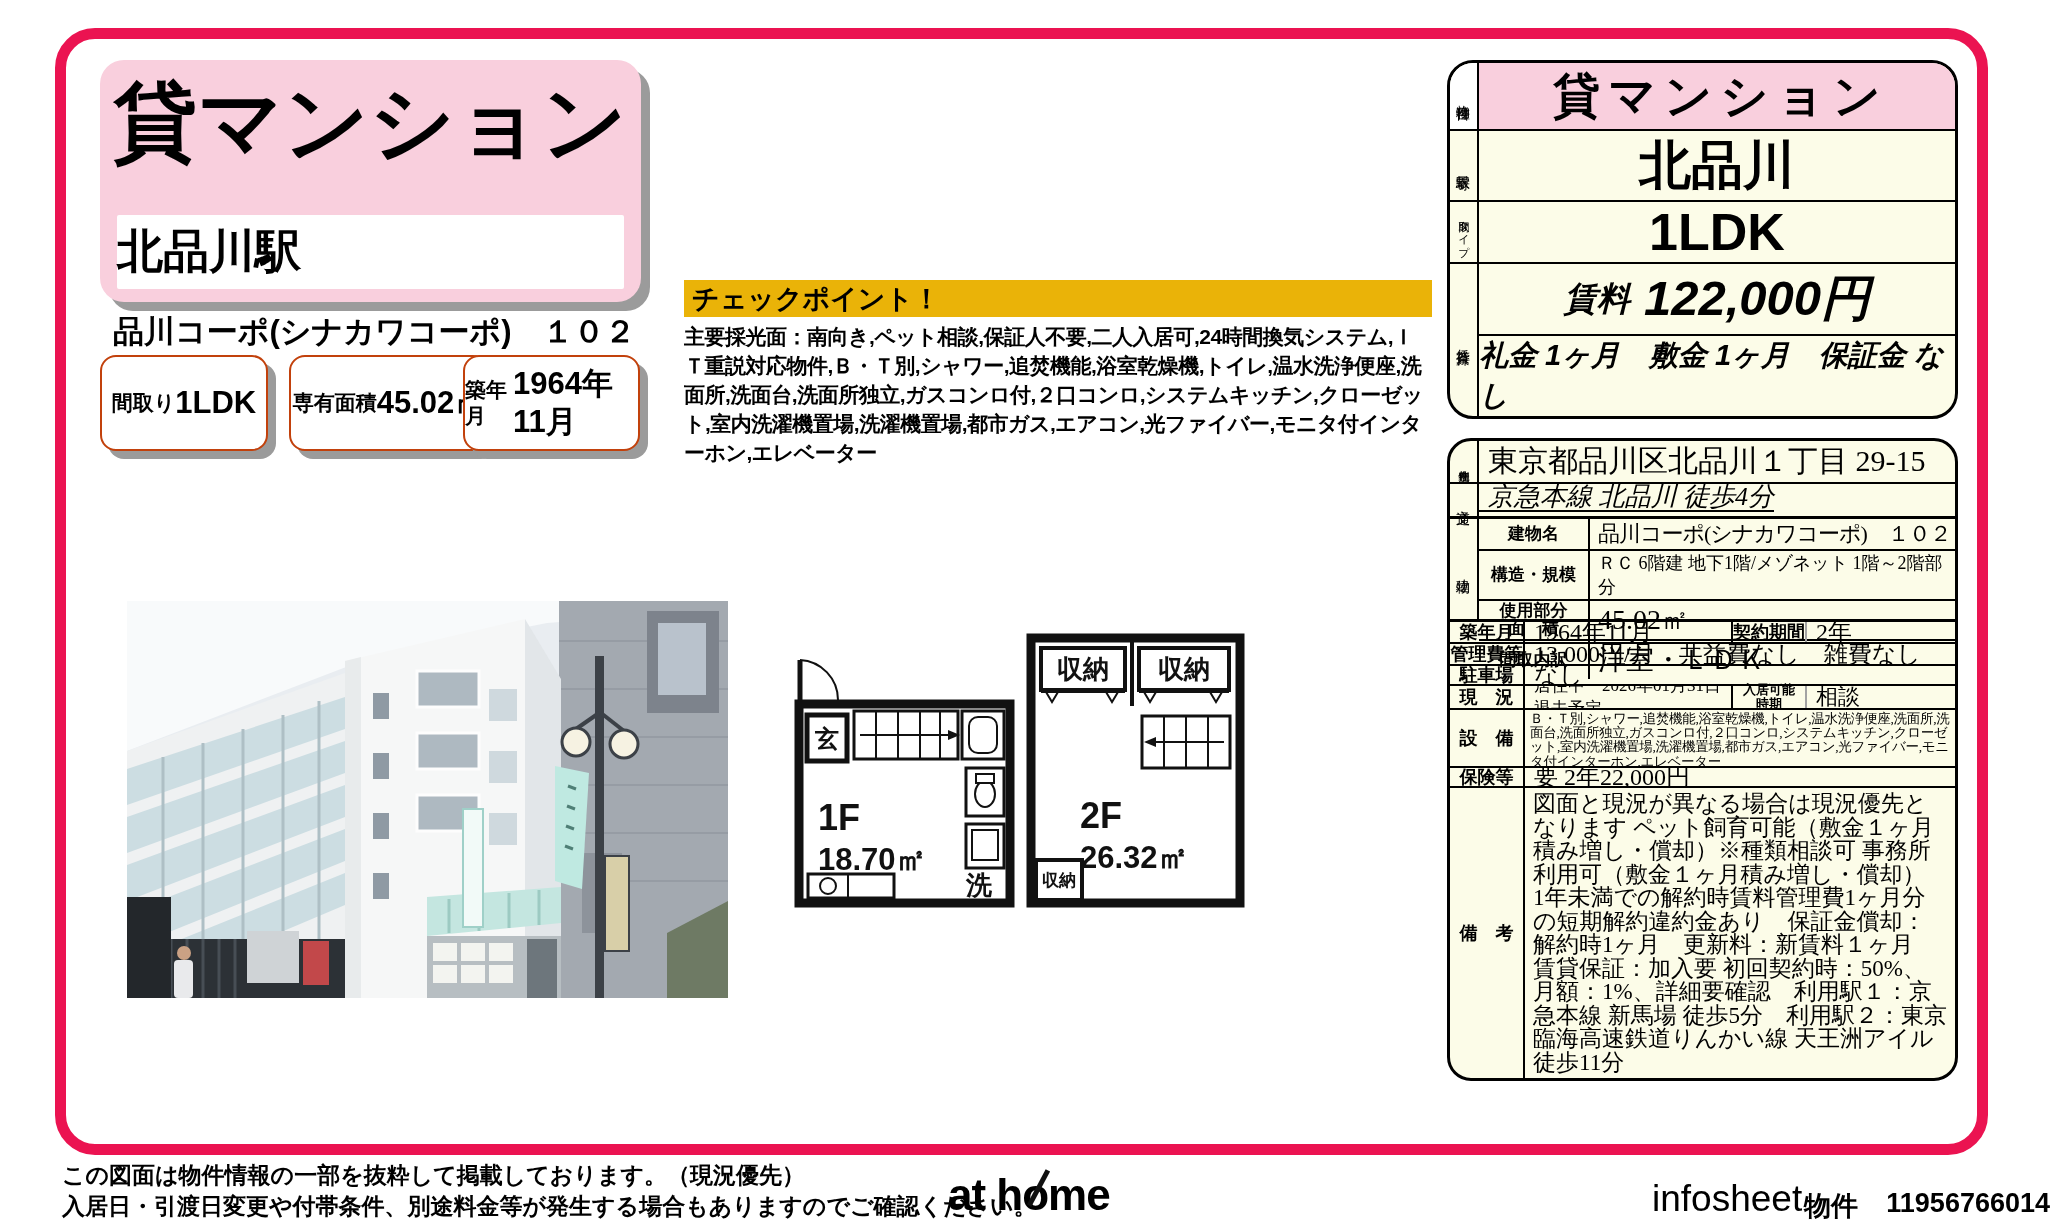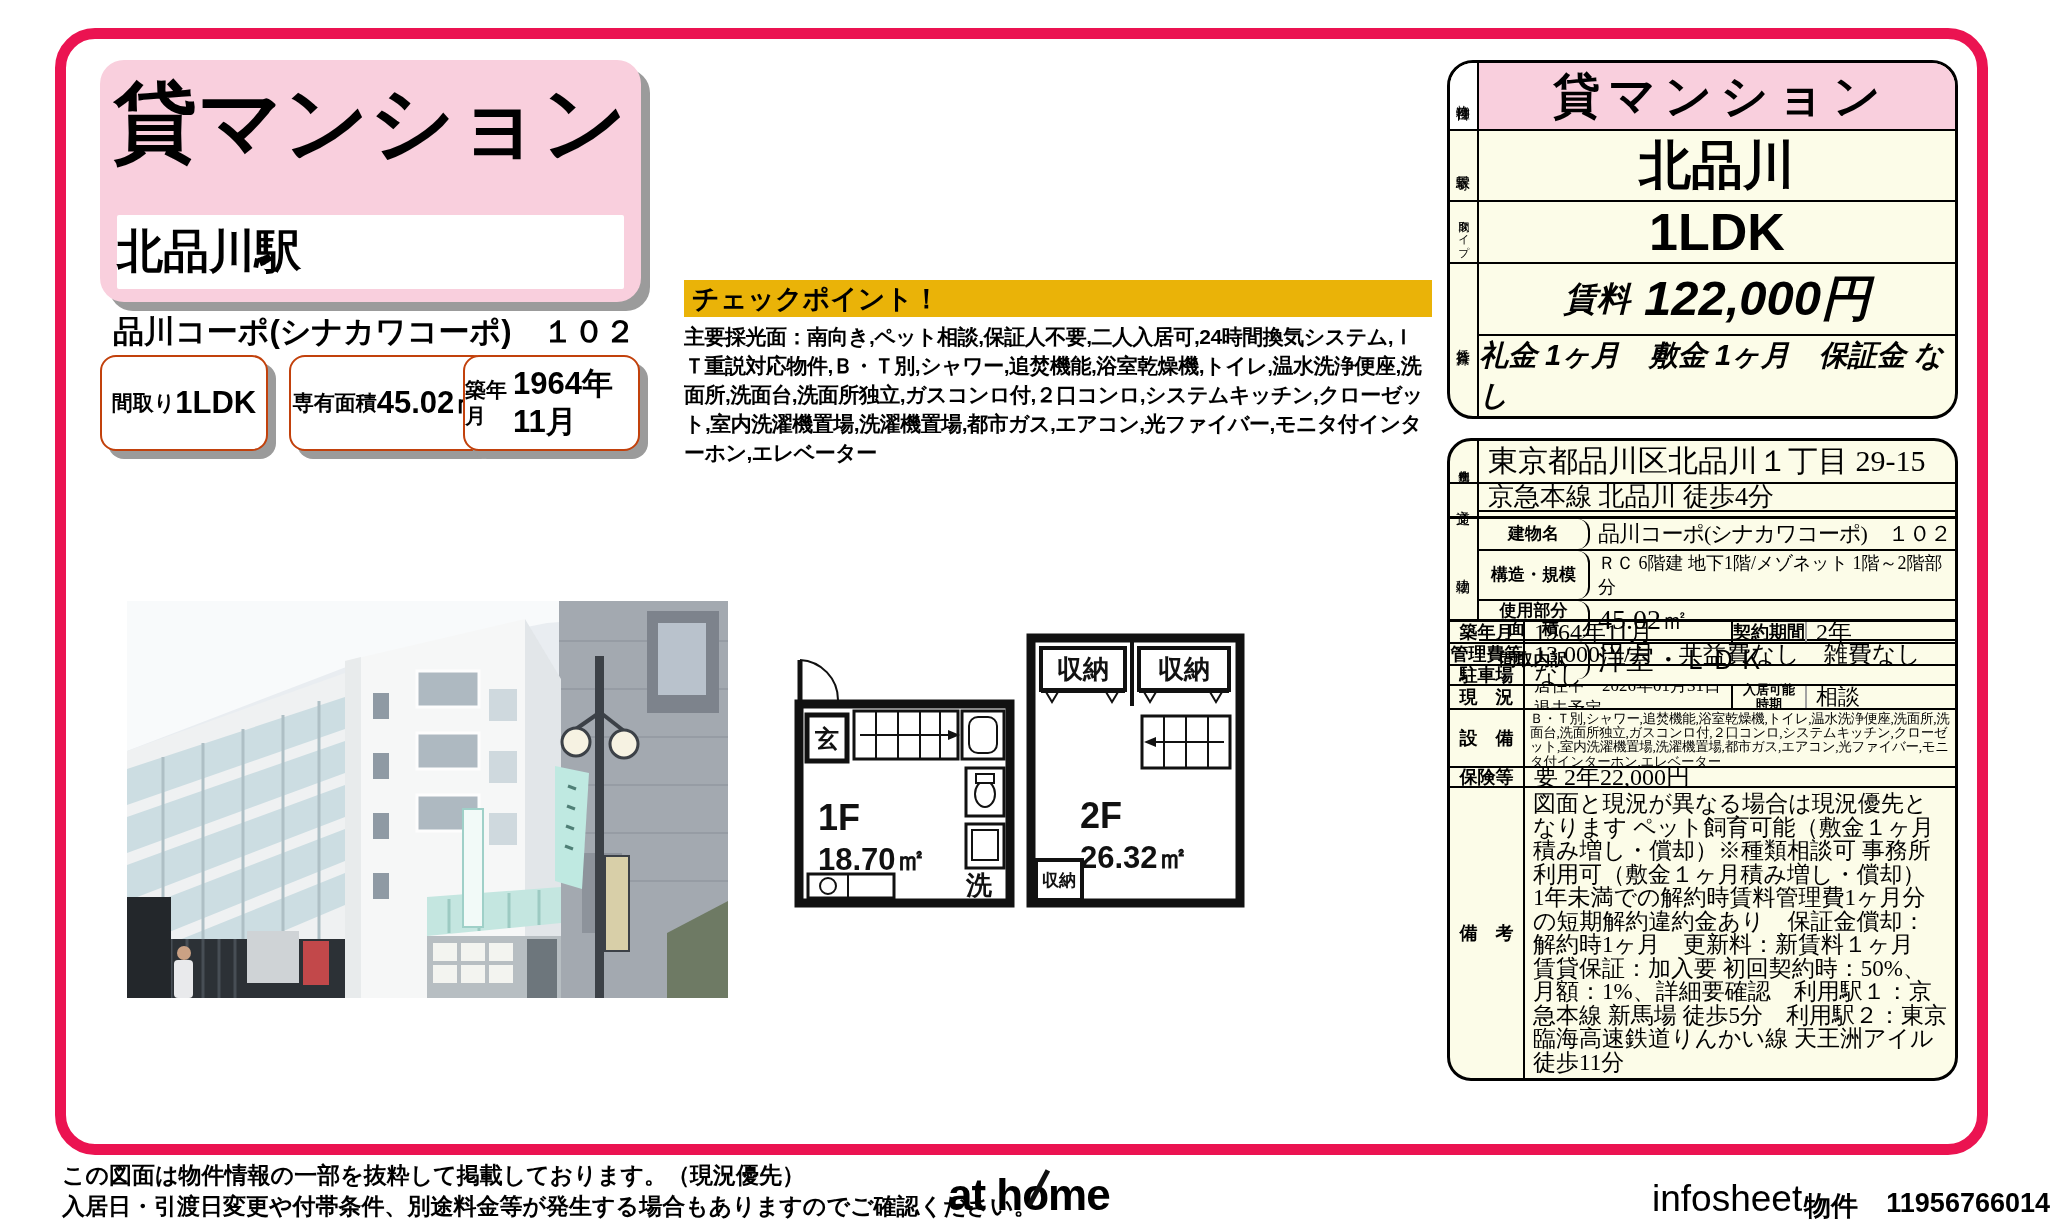--- a/index.html
+++ b/index.html
@@ -64,30 +64,30 @@
   .dlabel{width:75px;min-width:75px;border-right:2px solid #000;display:flex;align-items:center;
           justify-content:center;font-size:18px;font-weight:bold;box-sizing:border-box;
           text-align:center;}
   .dlabel2{width:74px;min-width:74px;border-right:2px solid #a3a3a3;display:flex;align-items:center;
            justify-content:center;font-size:18px;font-weight:bold;box-sizing:border-box;}
   .dlabel2.twoline{font-size:13px;line-height:14px;white-space:pre-line;text-align:center;}
   .dval{flex:1;display:flex;align-items:center;padding-left:9px;box-sizing:border-box;overflow:hidden;}
   .dval.divR{flex:none;width:208px;border-right:2px solid #000;}
   .f30{font-size:30px;} .f24{font-size:24px;} .f22{font-size:22px;}
   .f17{font-size:17px;}
-  .acol{flex:1;display:flex;flex-direction:column;}
+  .acol{flex:1;display:flex;font-style:italic;}
   .aline1{height:28px;border-bottom:2px solid #000;box-sizing:border-box;font-size:26px;
           line-height:25px;padding-left:9px;}
   .aline2{flex:1;}
   .bcol{flex:1;display:flex;flex-direction:column;}
   .brow{display:flex;border-bottom:2px solid #000;box-sizing:border-box;flex:1;}
   .brow:last-child{border-bottom:none;}
   .blabel{width:111px;min-width:111px;border-right:2px solid #000;display:flex;align-items:center;
           justify-content:center;font-size:17px;font-weight:bold;box-sizing:border-box;
-          white-space:pre-line;text-align:center;line-height:18px;border-radius:12px;}
+          white-space:pre-line;text-align:center;line-height:18px;}
   .bval{flex:1;display:flex;align-items:center;padding-left:8px;overflow:hidden;}
   .equip-text{font-size:13.5px;line-height:14.2px;letter-spacing:-0.3px;padding:2px 5px;
               align-items:flex-start;display:block;}
   .notes-text{font-size:23px;line-height:23.5px;padding:4px 8px;display:block;
               align-items:flex-start;}
   
   .foot-disc{position:absolute;left:62px;top:1160px;font-size:23px;font-weight:bold;line-height:31px;}
   .logo{position:absolute;left:948px;top:1170px;font-size:44px;font-weight:bold;
         letter-spacing:-1px;}
   .logo .slash{position:absolute;left:88px;top:-2px;width:5px;height:40px;background:#111;

